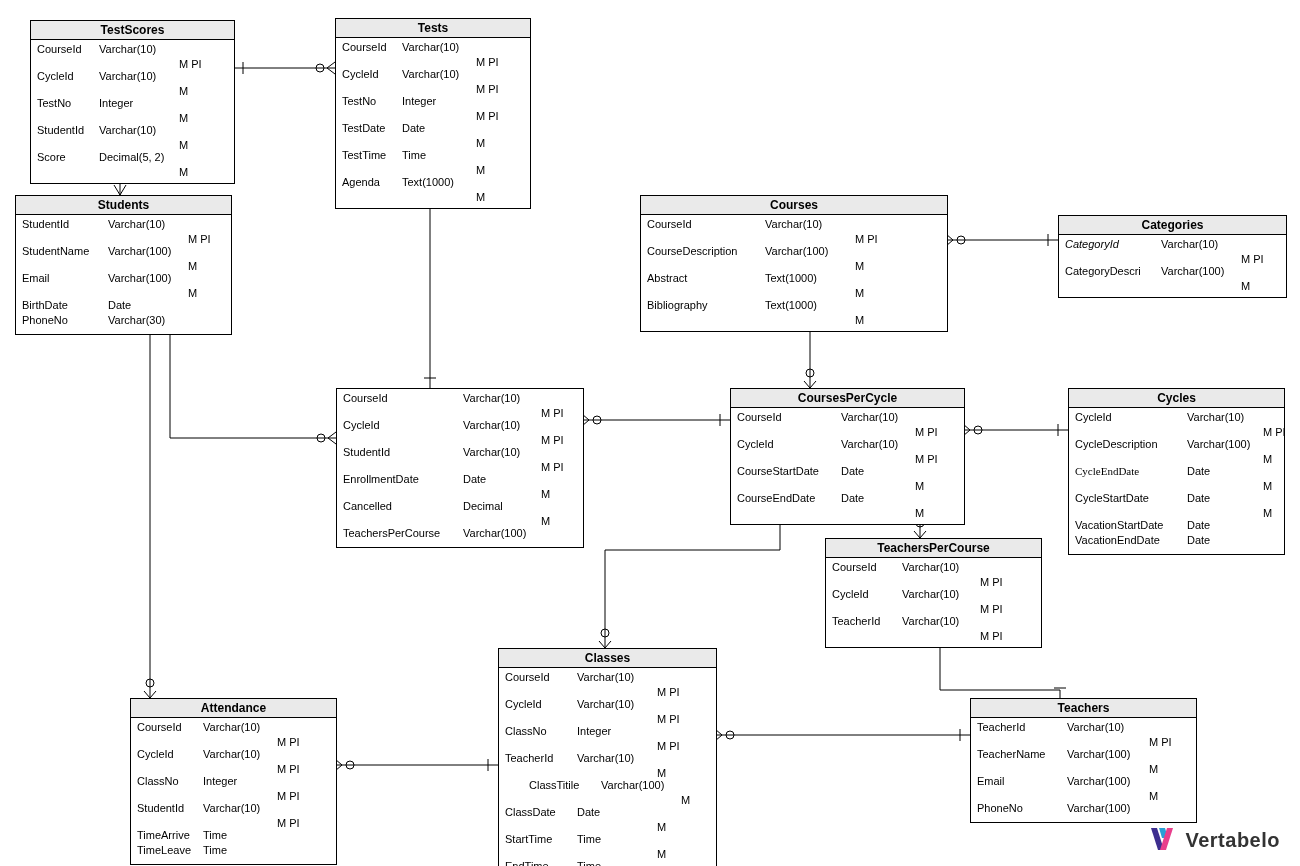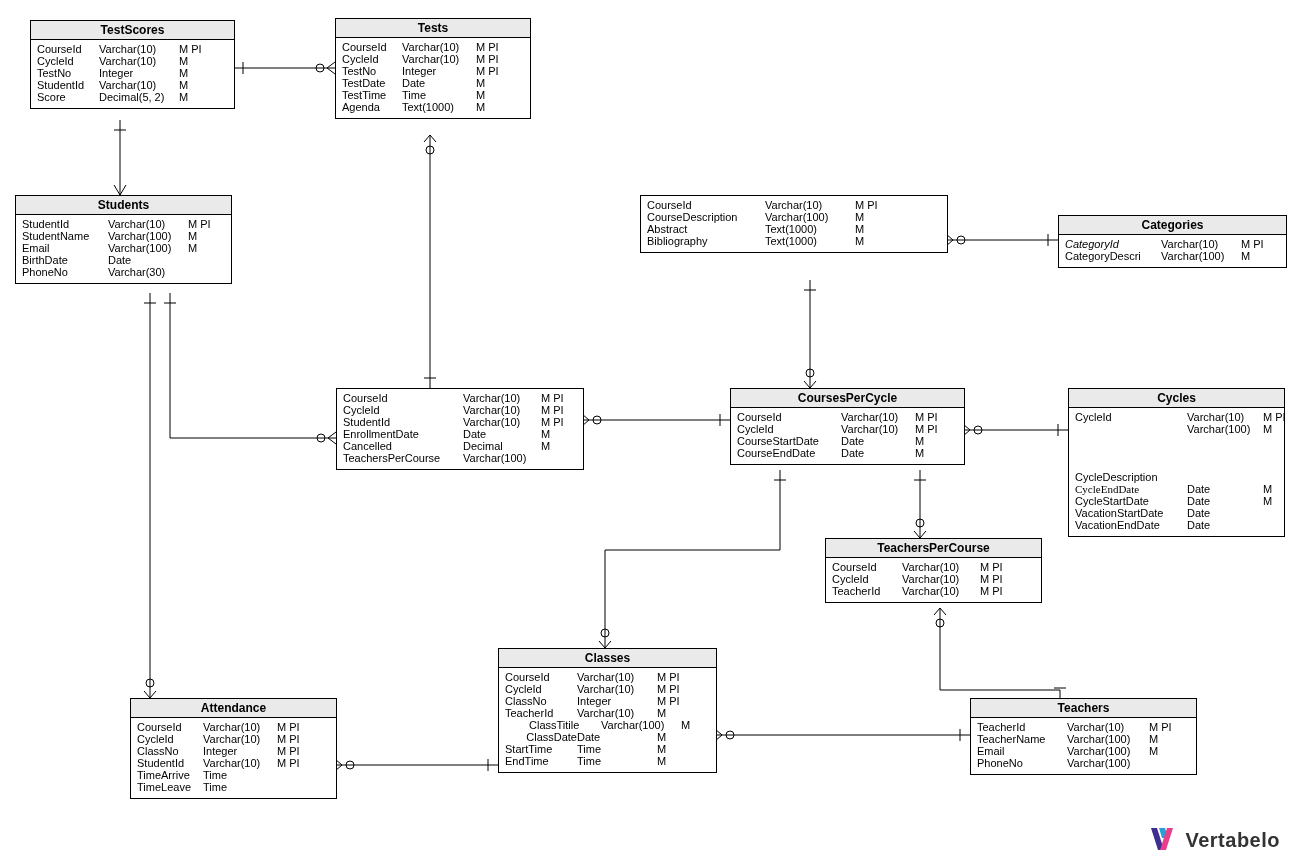--- a/index.html
+++ b/index.html
@@ -28,21 +28,21 @@
   }
   .entity-body {
     padding: 3px 6px 5px 6px;
   }
   .row {
     display: flex;
     white-space: nowrap;
   }
   .col-name { flex: 0 0 auto; min-width: 80px; }
   .col-type { flex: 0 0 auto; min-width: 74px; }
-  .col-flags { flex: 0 0 auto; min-width: 26px; }
+  .col-flags { flex: 0 0 auto; min-width: 26px; margin-top: 15px; }
   svg.connectors {
     position: absolute;
     left: 0; top: 0;
     width: 1300px; height: 866px;
     pointer-events: none;
   }
   .logo {
     position: absolute;
     right: 20px;
     bottom: 12px;
@@ -228,20 +228,21 @@
       </div>
       <div class="row">
         <span class="col-name" style="min-width: 86px;">PhoneNo</span>
         <span class="col-type" style="min-width: 80px;">Varchar(30)</span>
         <span class="col-flags" style="min-width: 30px;"></span>
       </div>
     </div>
 </div>
 
 <div class="entity" style="left:640px; top:195px; width:306px;">
+  <div class="entity-title">Courses</div>
   <div class="entity-body">
       <div class="row">
         <span class="col-name" style="min-width: 118px;">CourseId</span>
         <span class="col-type" style="min-width: 90px;">Varchar(10)</span>
         <span class="col-flags" style="min-width: 30px;">M PI</span>
       </div>
       <div class="row">
         <span class="col-name" style="min-width: 118px;">CourseDescription</span>
         <span class="col-type" style="min-width: 90px;">Varchar(100)</span>
         <span class="col-flags" style="min-width: 30px;">M</span>
@@ -338,21 +339,21 @@
 
 <div class="entity" style="left:1068px; top:388px; width:215px;">
   <div class="entity-title">Cycles</div>
   <div class="entity-body">
       <div class="row">
         <span class="col-name" style="min-width: 112px;">CycleId</span>
         <span class="col-type" style="min-width: 76px;">Varchar(10)</span>
         <span class="col-flags" style="min-width: 30px;">M PI</span>
       </div>
       <div class="row">
-        <span class="col-name" style="min-width: 112px; margin-top: 48px;">CycleDescription</span>
+        <span class="col-name" style="min-width: 112px;">CycleDescription</span>
         <span class="col-type" style="min-width: 76px;">Varchar(100)</span>
         <span class="col-flags" style="min-width: 30px;">M</span>
       </div>
       <div class="row">
         <span class="col-name" style="min-width: 112px; font-family: Liberation Serif, serif;">CycleEndDate</span>
         <span class="col-type" style="min-width: 76px;">Date</span>
         <span class="col-flags" style="min-width: 30px;">M</span>
       </div>
       <div class="row">
         <span class="col-name" style="min-width: 112px;">CycleStartDate</span>
@@ -415,21 +416,21 @@
         <span class="col-name" style="min-width: 72px;">TeacherId</span>
         <span class="col-type" style="min-width: 80px;">Varchar(10)</span>
         <span class="col-flags" style="min-width: 30px;">M</span>
       </div>
       <div class="row">
         <span class="col-name" style="min-width: 72px; margin-left: 24px;">ClassTitile</span>
         <span class="col-type" style="min-width: 80px;">Varchar(100)</span>
         <span class="col-flags" style="min-width: 30px;">M</span>
       </div>
       <div class="row">
-        <span class="col-name" style="min-width: 72px; text-align: right;">ClassDate</span>
+        <span class="col-name" style="min-width: 72px;">ClassDate</span>
         <span class="col-type" style="min-width: 80px;">Date</span>
         <span class="col-flags" style="min-width: 30px;">M</span>
       </div>
       <div class="row">
         <span class="col-name" style="min-width: 72px;">StartTime</span>
         <span class="col-type" style="min-width: 80px;">Time</span>
         <span class="col-flags" style="min-width: 30px;">M</span>
       </div>
       <div class="row">
         <span class="col-name" style="min-width: 72px;">EndTime</span>

